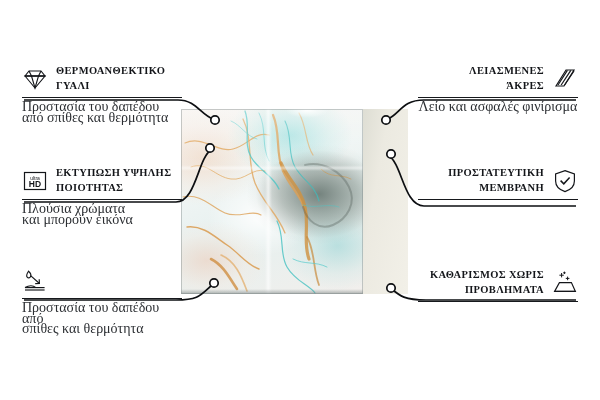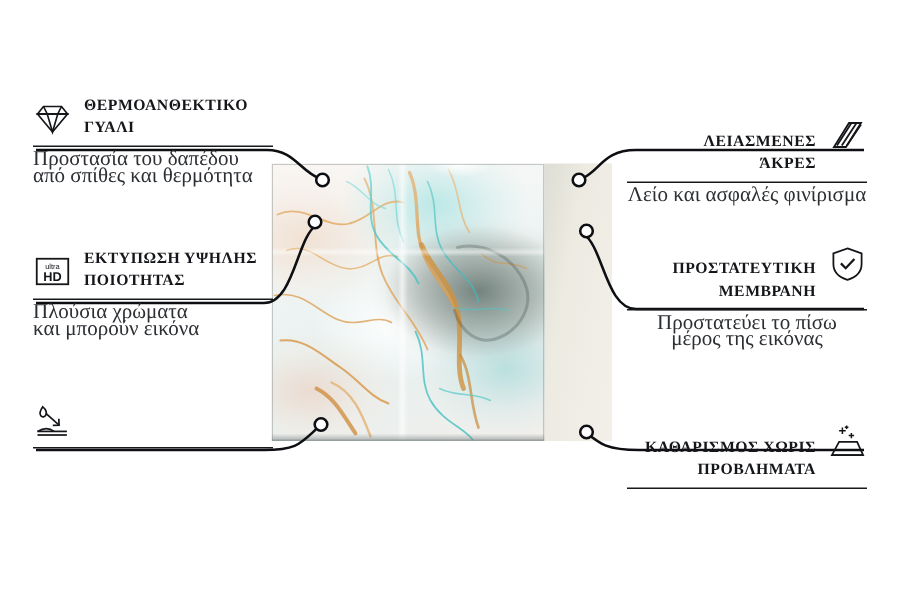--- a/index.html
+++ b/index.html
@@ -85,21 +85,21 @@
   .feature.right .head { justify-content: flex-end; }
   .title {
     font-family: "Liberation Serif", serif;
     font-size: 10.5px;
     font-weight: bold;
     letter-spacing: 0.35px;
     color: #14161a;
     line-height: 14.5px;
     white-space: pre-line;
   }
-  .feature.right .title { text-align: right; margin-top: 24px; }
+  .feature.right .title { text-align: right; }
   .rule {
     height: 0; border-top: 1.4px solid #16181c;
     margin-top: 4px;
   }
   .desc {
     font-family: "Liberation Serif", serif;
     font-size: 14px;
     color: #2c2f33;
     line-height: 10.6px;
     margin-top: 4px;
@@ -108,21 +108,21 @@
   .feature.right .desc { text-align: center; }
   .ico { width: 26px; height: 26px; flex: 0 0 26px; text-align: right; }
   .ico svg { display: block; width: 26px; height: 26px; }
 
   
   #f-heatglass { left: 22px;  top: 64px;  width: 160px; }
   #f-print     { left: 22px;  top: 166px; width: 160px; }
   #f-heatres   { left: 22px;  top: 268px; width: 160px; }
   
   #f-edges     { left: 418px; top: 64px;  width: 160px; }
-  #f-membrane  { left: 418px; top: 149px; width: 160px; }
+  #f-membrane  { left: 418px; top: 166px; width: 160px; }
   #f-clean     { left: 418px; top: 268px; width: 160px; }
 </style>
 </head>
 <body>
 
 <div id="stage">
 
   <div id="product">
     <div class="beige-panel"></div>
     <div class="glass">
@@ -233,20 +233,22 @@
           <path d="M8.6 7.6 L17.2 15.2"></path>
           <path d="M13.2 15.6 L17.4 15.4 L17.2 11.2"></path>
           <path d="M3 19.6 L22.6 19.6"></path>
           <path d="M3 22 L22.6 22"></path>
           <path d="M3 19.6 C7 17.2 11 17.2 14 19.6"></path>
         </g>
           </svg>
       </span>
     </div>
     <div class="rule"></div>
+    <div class="desc">Προστασία του δαπέδου από
+σπίθες και θερμότητα</div>
   </div>
 
   <div class="feature right" id="f-edges">
     <div class="head">
       <span class="title">ΛΕΙΑΣΜΕΝΕΣ
 ΆΚΡΕΣ</span>
       <span class="ico">
         <svg viewBox="0 0 26 26">
           <path d="M4 20 L14 4 L22 4 L12 20 Z" fill="none" stroke="#14161a" stroke-width="1.2"></path>
           <g stroke="#14161a" stroke-width="1.2">
@@ -268,22 +270,20 @@
       <span class="ico">
         <svg viewBox="0 0 26 26">
             <g fill="none" stroke="#14161a" stroke-width="1.2">
           <path d="M13 2.6 L22.4 6 V13 C22.4 18.6 18 22 13 23.6 C8 22 3.6 18.6 3.6 13 V6 Z"></path>
           <path d="M8.6 12.6 L11.8 15.8 L17.6 9.6" stroke-width="1.5"></path>
         </g>
           </svg>
       </span>
     </div>
     <div class="rule"></div>
-    <div class="desc">Προστατεύει το πίσω
-μέρος της εικόνας</div>
   </div>
 
   <div class="feature right" id="f-clean">
     <div class="head">
       <span class="title">ΚΑΘΑΡΙΣΜΟΣ ΧΩΡΙΣ
 ΠΡΟΒΛΗΜΑΤΑ</span>
       <span class="ico">
         <svg viewBox="0 0 26 26">
           <g fill="none" stroke="#14161a" stroke-width="1.15">
             <path d="M2.6 21.4 L7.4 12.6 L19.4 12.6 L23.4 21.4 Z"></path>

